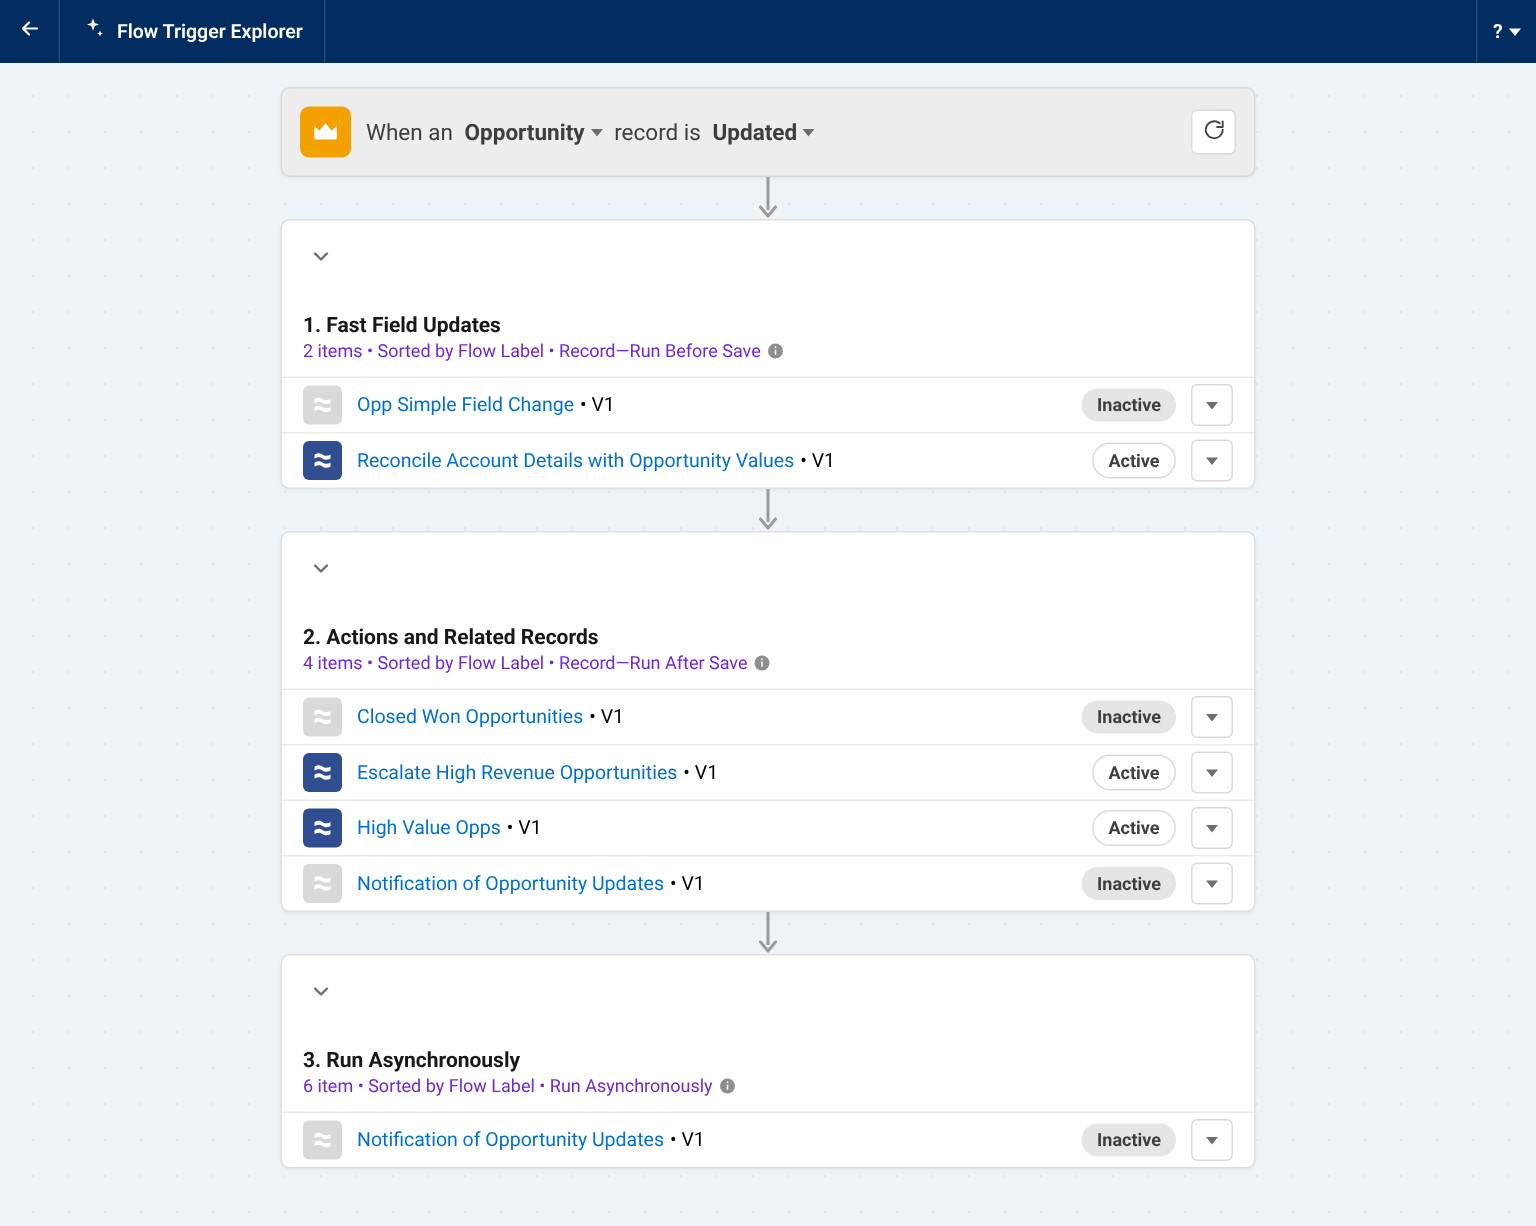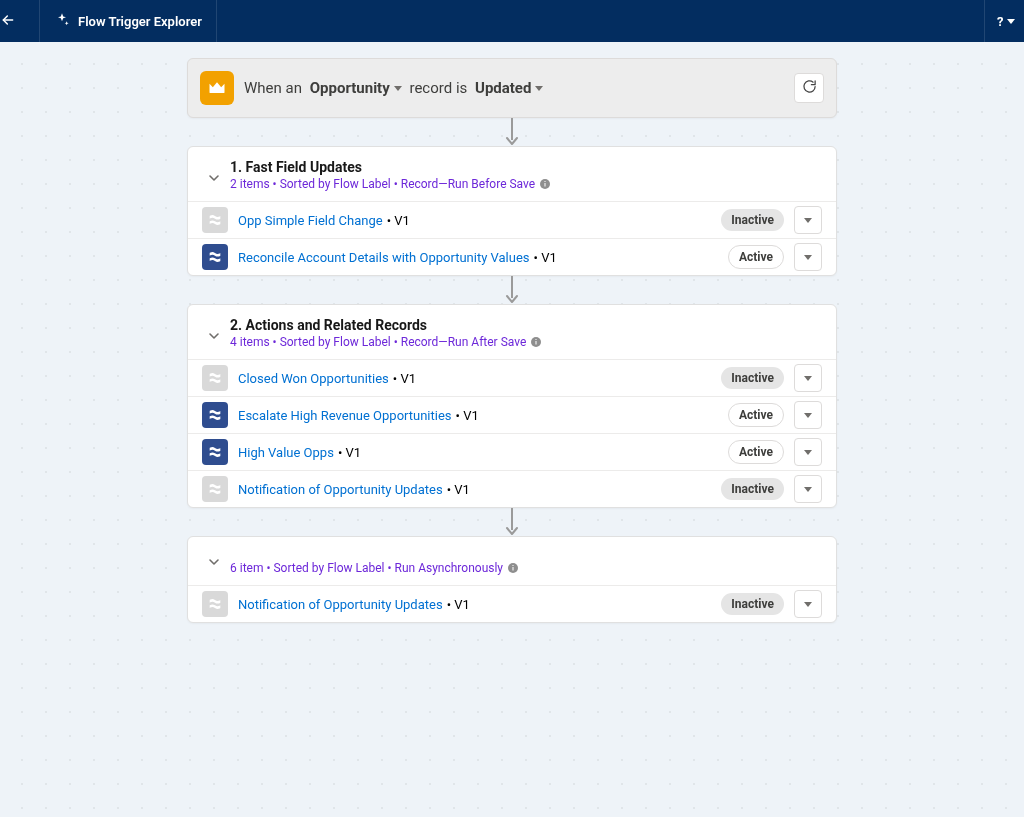--- a/index.html
+++ b/index.html
@@ -16,21 +16,21 @@
     height: 42px;
     background: #032d60;
     display: flex;
     align-items: center;
     justify-content: space-between;
     color: #fff;
   }
   .topbar-left { display: flex; align-items: center; height: 100%; }
   .topbar-tile {
     width: 40px; height: 100%;
-    display: flex; align-items: center; 
+    display: flex; align-items: center; justify-content: center;
     border-right: 1px solid rgba(255,255,255,0.12);
     cursor: pointer;
   }
   .topbar-tile.wide {
     width: auto; padding: 0 14px;
     display: flex; align-items: center; gap: 8px;
     font-weight: 600; font-size: 13px;
   }
   .topbar-right { display: flex; align-items: center; height: 100%; }
   .topbar-right .topbar-tile { border-right: none; border-left: 1px solid rgba(255,255,255,0.12); }
@@ -80,22 +80,23 @@
   .connector svg { display: block; }
 
   
   .section {
     background: #fff;
     border: 1px solid #e0e0e0;
     border-radius: 6px;
     box-shadow: 0 1px 2px rgba(0,0,0,0.04);
   }
   .section-header {
-    display: flex; align-items: flex-end; gap: 4px;
+    display: flex; align-items: flex-start; gap: 24px;
     padding: 12px 14px 10px;
+    flex-direction: column;
   }
   .chev-btn {
     width: 24px; height: 24px;
     display: flex; align-items: center; justify-content: center;
     cursor: pointer; color: #706e6b;
     flex-shrink: 0;
     margin-top: 2px;
   }
   .section-title { font-weight: 700; font-size: 14px; }
   .section-sub { font-size: 12px; color: #6d28d9; margin-top: 2px; display: flex; align-items: center; gap: 4px; }
@@ -358,20 +359,21 @@
           </svg>
         </div>
         <div class="section">
           <div class="section-header">
             <div class="chev-btn">
               <span><svg width="16" height="16" viewBox="0 0 24 24" fill="none" stroke="#706e6b" stroke-width="2.4" stroke-linecap="round" stroke-linejoin="round">
                   <polyline points="6 9 12 15 18 9"></polyline>
                 </svg></span>
             </div>
             <div>
+              <div class="section-title">3. Run Asynchronously</div>
               <div class="section-sub">
                 <span>6 item • Sorted by Flow Label • Run Asynchronously</span>
                 <span class="info-icon">
                   <svg width="12" height="12" viewBox="0 0 24 24" fill="#8e8e8e">
                     <circle cx="12" cy="12" r="10"></circle>
                     <rect x="11" y="10" width="2" height="7" fill="#fff"></rect>
                     <rect x="11" y="6" width="2" height="2" fill="#fff"></rect>
                   </svg>
                 </span>
               </div>

